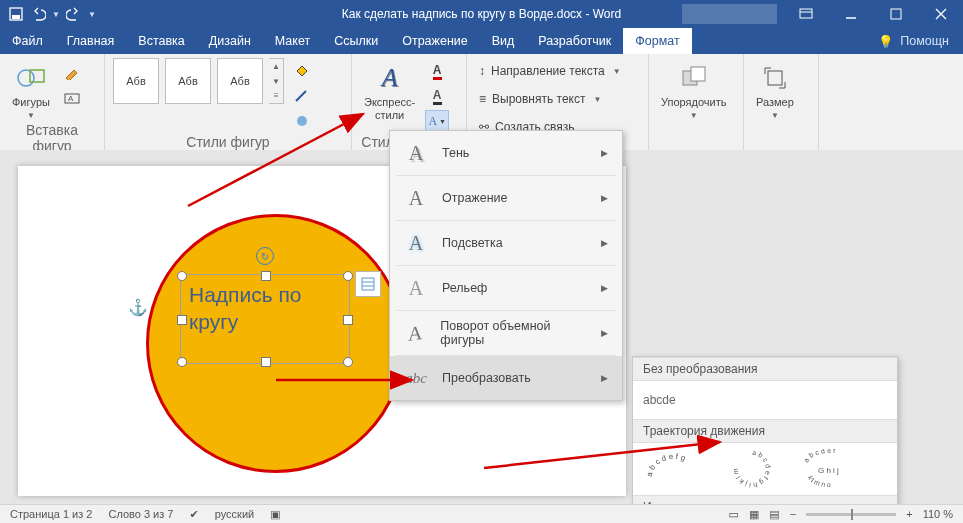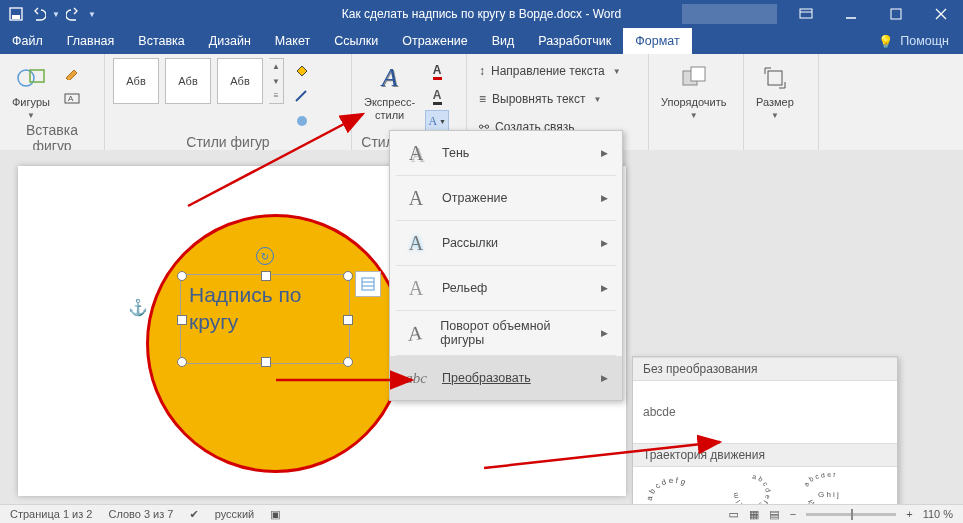--- a/index.html
+++ b/index.html
@@ -37,25 +37,25 @@
 .txbox .txt{padding:6px 8px;color:#3f5e8f;font-size:21px;line-height:1.3}
 .handle{position:absolute;width:8px;height:8px;background:#fff;border:1px solid #777;border-radius:50%}
 .handle.sq{border-radius:0}
 .rot{position:absolute;left:50%;top:-28px;transform:translateX(-50%);width:16px;height:16px;border:1.5px solid #3a7bd5;border-radius:50%;display:flex;align-items:center;justify-content:center;color:#3a7bd5;font-size:10px}
 .layout-opt{position:absolute;right:-32px;top:-4px;width:24px;height:24px;border:1px solid #b6b6b6;background:#fff;display:flex;align-items:center;justify-content:center}
 .dropdown{position:absolute;left:389px;top:130px;width:232px;background:#f5f5f5;border:1px solid #c8c8c8;box-shadow:2px 2px 6px rgba(0,0,0,.25)}
 .dd-item{height:44px;display:flex;align-items:center;gap:14px;padding:0 14px;font-size:12.5px;color:#444}
 .dd-item .aicon{width:24px;height:24px;display:flex;align-items:center;justify-content:center;font-family:Georgia,serif;font-size:20px;color:#767676}
 .dd-item .chev{margin-left:auto;font-size:9px;color:#666}
 .dd-item.hover{background:#dedede}
-.dd-item.hover .lbl{text-decoration:underline}
+.dd-item.hover .lbl{}
 .sep{height:1px;background:#e1e1e1;margin:0 6px}
 .gallery2{position:absolute;left:632px;top:356px;width:264px;height:152px;background:#fff;border:1px solid #c8c8c8;box-shadow:2px 2px 6px rgba(0,0,0,.2);overflow:hidden}
 .gallery2 .hdr{background:#eee;border-top:1px solid #ddd;border-bottom:1px solid #ddd;padding:4px 10px;font-size:12px;color:#555}
-.gallery2 .cell{padding:24px 10px;font-size:12px;color:#666}
+.gallery2 .cell{padding:12px 10px;font-size:12px;color:#666}
 .gallery2 .row{display:flex;gap:16px;padding:6px 10px}
 .thumb{width:62px;height:40px;display:flex;align-items:center;justify-content:center}
 .statusbar{position:absolute;left:0;right:0;bottom:0;height:18px;background:#f1f1f1;border-top:1px solid #d4d4d4;display:flex;align-items:center;font-size:11px;color:#555;gap:16px;padding:0 10px}
 .statusbar .right{margin-left:auto;display:flex;align-items:center;gap:10px}
 .zoom-track{width:90px;height:3px;background:#c0c0c0;position:relative}
 .zoom-track::before{content:"";position:absolute;left:50%;top:-4px;width:2px;height:11px;background:#888}
 .red-arrow{position:absolute;pointer-events:none}
 svg{display:block}
 </style>
 </head>
@@ -305,21 +305,21 @@
     </div>
   <div class="sep"></div>
   <div class="dd-item">
       <span class="aicon">A</span>
       <span class="lbl">Отражение</span>
       <span class="chev">▶</span>
     </div>
   <div class="sep"></div>
   <div class="dd-item">
       <span class="aicon" style="text-shadow:0 0 4px #7cf">A</span>
-      <span class="lbl">Рассылки</span>
+      <span class="lbl">Подсветка</span>
       <span class="chev">▶</span>
     </div>
   <div class="sep"></div>
   <div class="dd-item">
       <span class="aicon" style="color:#999">A</span>
       <span class="lbl">Рельеф</span>
       <span class="chev">▶</span>
     </div>
   <div class="sep"></div>
   <div class="dd-item">

